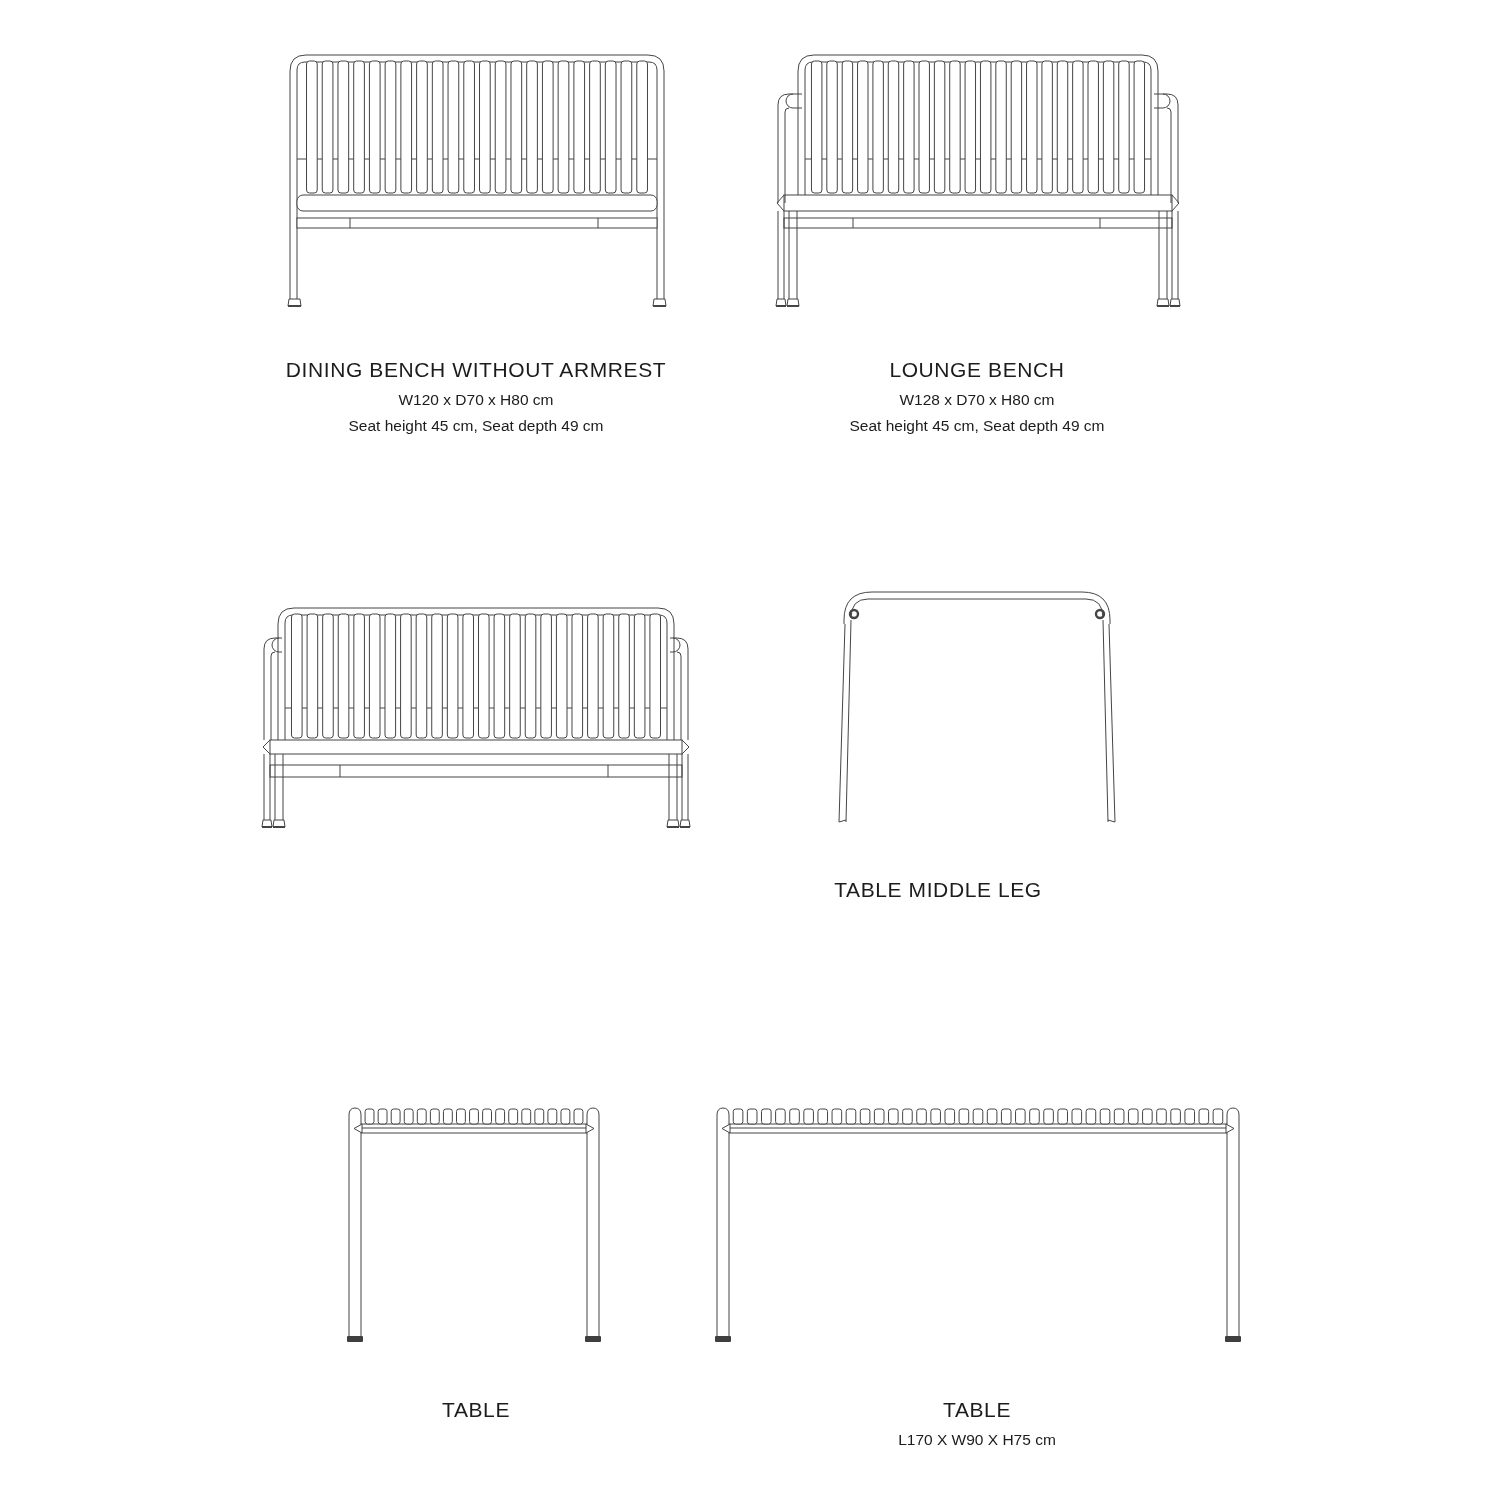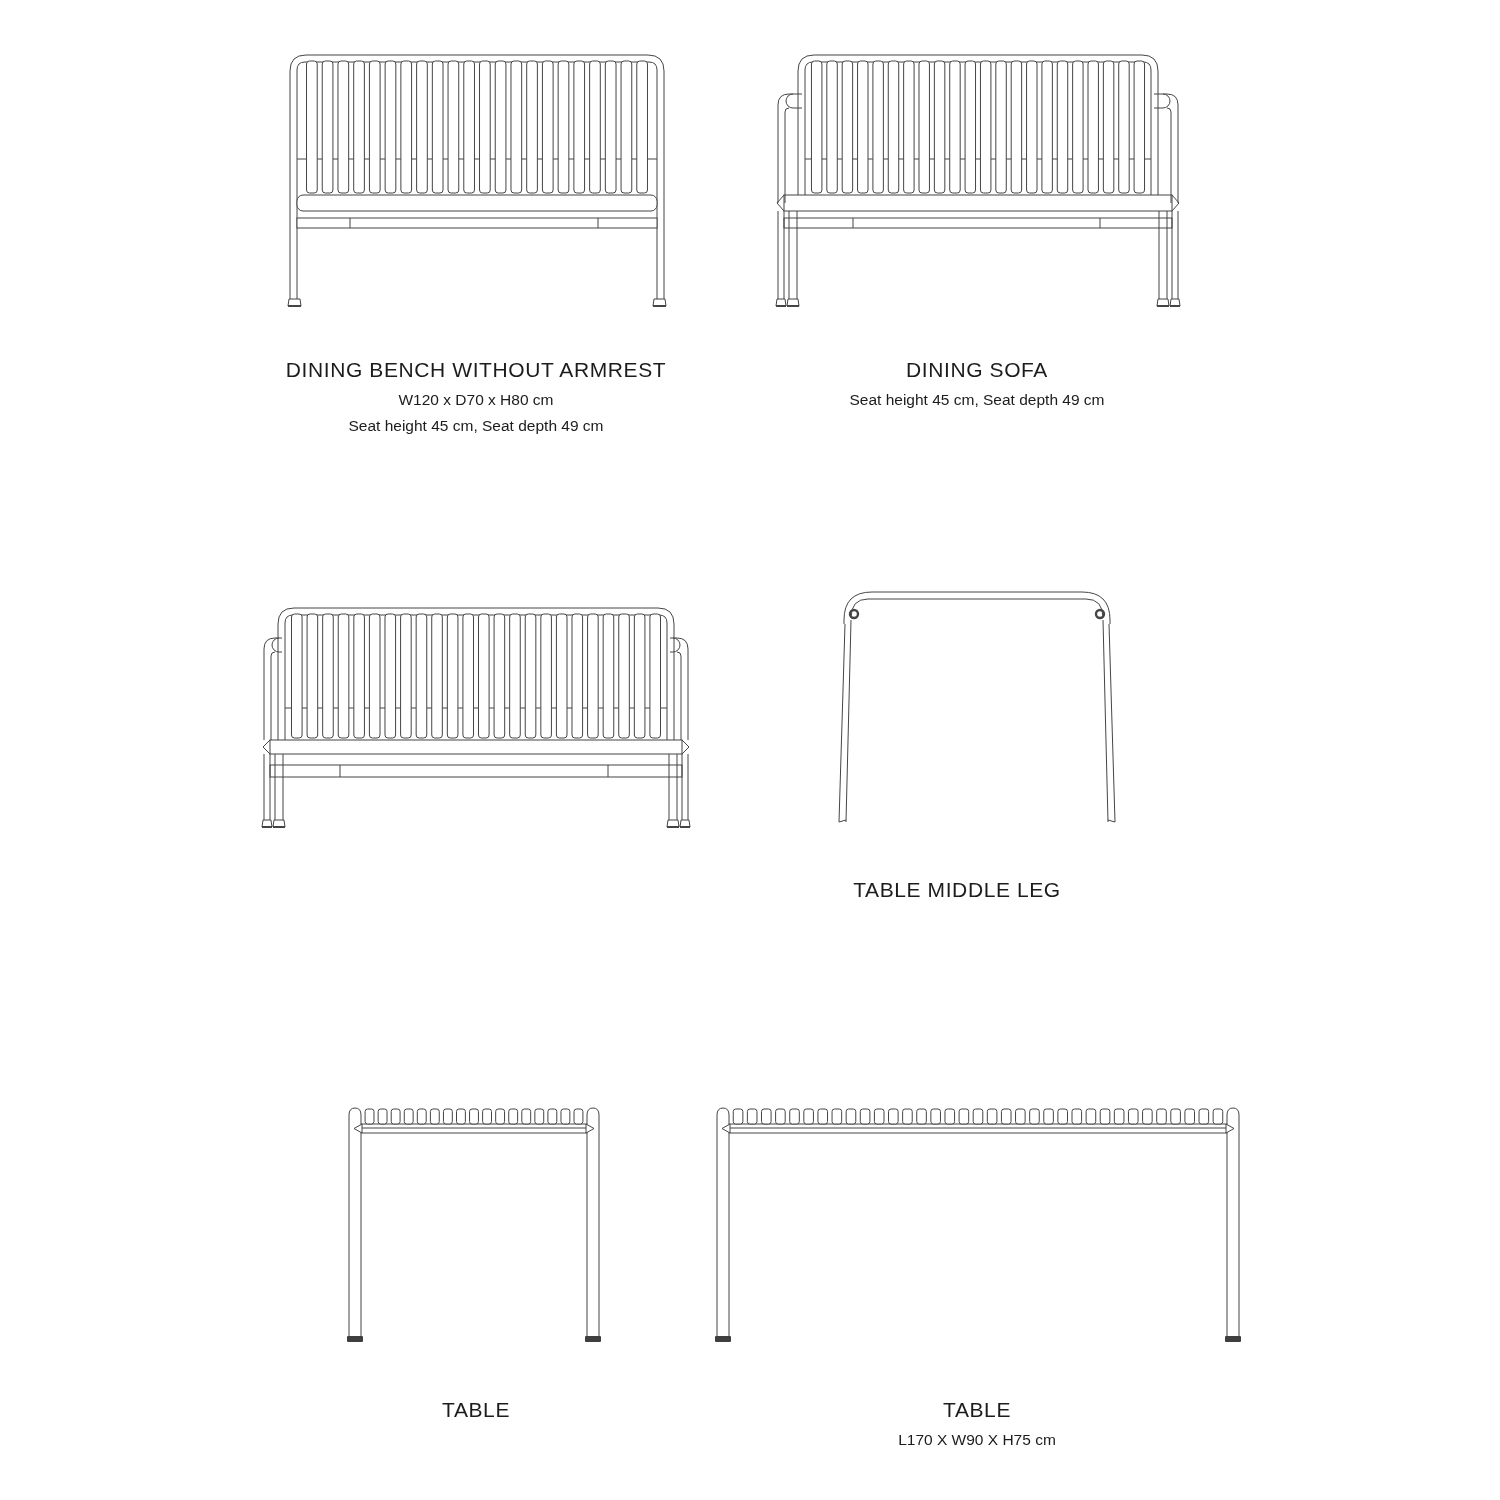--- a/index.html
+++ b/index.html
@@ -236,26 +236,27 @@
     <rect class="pad" x="511" y="230" width="16" height="6" rx="1"></rect>
   </svg>
 
   <div class="caption" style="left:176px;top:358px">
     <h2>DINING BENCH WITHOUT ARMREST</h2>
     <p>W120 x D70 x H80 cm</p>
     <p>Seat height 45 cm, Seat depth 49 cm</p>
   </div>
 
   <div class="caption" style="left:677px;top:358px">
-    <h2>DINING SOFA</h2>
+    <h2>LOUNGE BENCH</h2>
+    <p>W128 x D70 x H80 cm</p>
     <p>Seat height 45 cm, Seat depth 49 cm</p>
   </div>
 
 
-  <div class="caption" style="left:657px;top:878px">
+  <div class="caption" style="left:638px;top:878px">
     <h2>TABLE MIDDLE LEG</h2>
   </div>
 
   <div class="caption" style="left:176px;top:1398px">
     <h2>TABLE</h2>
   </div>
 
   <div class="caption" style="left:677px;top:1398px">
     <h2>TABLE</h2>
     <p>L170 X W90 X H75 cm</p>

